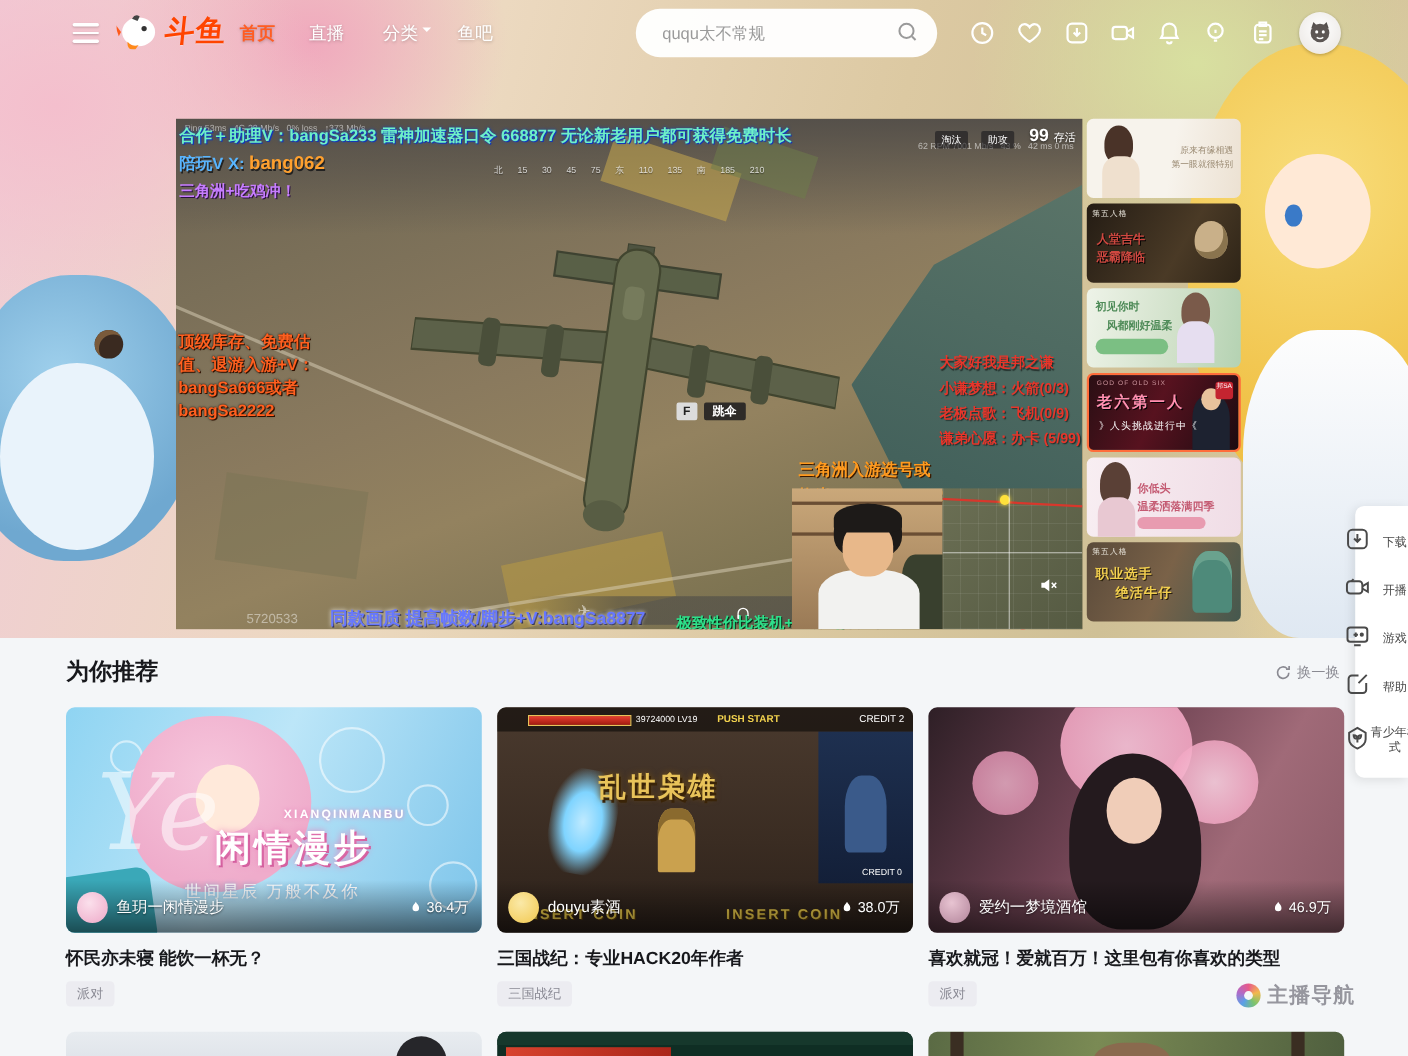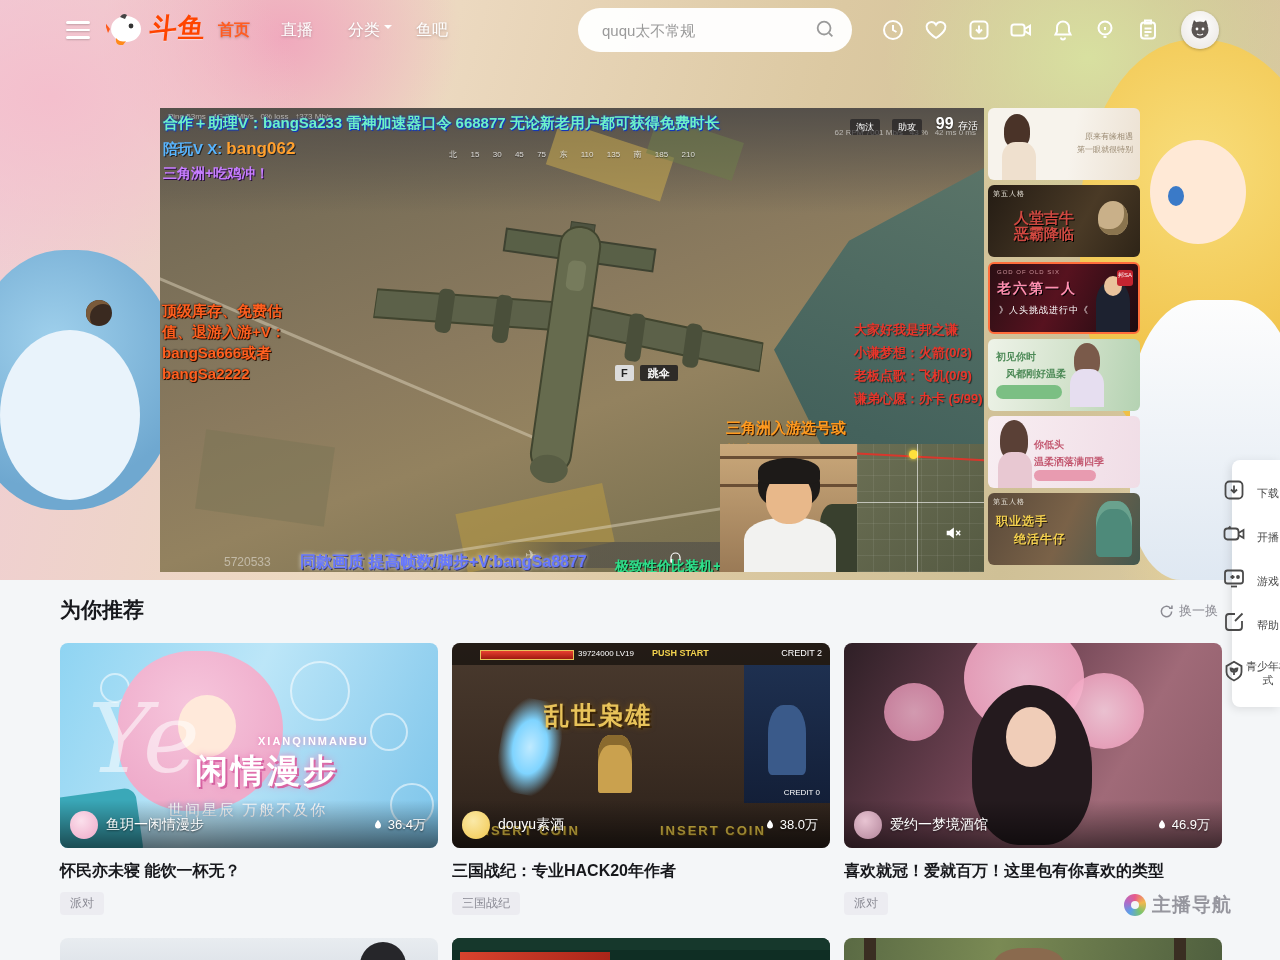--- a/index.html
+++ b/index.html
@@ -92,28 +92,28 @@
       repeating-linear-gradient(90deg,rgba(255,255,255,.07) 0 1px,transparent 1px 16px),
       linear-gradient(135deg,#6b6f54,#555a42);overflow:hidden;}
   .route{position:absolute;left:-5px;top:12px;width:140px;height:2px;background:#d8372c;transform:rotate(3deg);}
   .route-dot{position:absolute;left:52px;top:6px;width:9px;height:9px;background:#ffe13c;border-radius:50%;box-shadow:0 0 4px #ffe13c;}
   .mm-v{position:absolute;left:60px;top:0;width:1px;height:100%;background:rgba(255,255,255,.6);}
   .mm-h{position:absolute;left:0;top:58px;width:100%;height:1px;background:rgba(255,255,255,.6);}
   .mute{position:absolute;right:22px;bottom:26px;cursor:pointer;}
 
   
   .thumbs{left:988px;top:108px;width:128px;z-index:3;}
-  .thumb{position:relative;width:152px;height:72px;border-radius:6px;margin-bottom:5px;overflow:hidden;cursor:pointer;box-sizing:border-box;}
+  .thumb{position:relative;width:140px;height:72px;border-radius:6px;margin-bottom:5px;overflow:hidden;cursor:pointer;box-sizing:border-box;}
   .t1{background:linear-gradient(100deg,#f7f3ec 55%,#ece1d2);}
   .t1 .txt{position:absolute;right:7px;top:22px;text-align:right;font-size:8px;color:#9a8a72;line-height:13px;}
   .w-hair{position:absolute;left:16px;top:6px;width:26px;height:34px;background:#4a3328;border-radius:50% 50% 40% 40%;}
   .w-body{position:absolute;left:14px;top:34px;width:34px;height:38px;background:#efe0ce;border-radius:40% 40% 0 0;}
   .t2{background:linear-gradient(120deg,#241c14,#4a3a26 60%,#2e2417);}
   .t2 .logo5,.t6 .logo5{position:absolute;left:5px;top:4px;font-size:7px;color:#e8e4da;letter-spacing:1px;}
-  .t2 .txt{position:absolute;left:26px;top:25px;font-size:15px;font-weight:bold;color:#cf4840;line-height:16px;text-shadow:1px 1px 0 #000;}
+  .t2 .txt{position:absolute;left:9px;top:25px;font-size:11px;font-weight:bold;color:#cf4840;line-height:16px;text-shadow:1px 1px 0 #000;}
   .doll{position:absolute;right:12px;top:16px;width:30px;height:34px;background:#c9b089;border-radius:50% 50% 45% 45%;box-shadow:inset -4px -6px 0 #8a744e;}
   .t3{background:linear-gradient(115deg,#2a0f14,#57121f 45%,#1c0b10);border:2px solid #ff6d3b;}
   .t3 .latin{position:absolute;left:7px;top:5px;font-size:6px;color:#c89098;letter-spacing:1px;}
   .t3 .l1{position:absolute;left:7px;top:16px;font-size:14px;font-weight:bold;color:#ff8fb0;letter-spacing:2px;text-shadow:1px 1px 0 #000;}
   .t3 .l2{position:absolute;left:9px;top:40px;font-size:9px;color:#fff;letter-spacing:1px;}
   .suit{position:absolute;right:8px;top:18px;width:34px;height:52px;background:#1d2230;border-radius:40% 40% 0 0;}
   .suit-face{position:absolute;right:16px;top:12px;width:18px;height:20px;background:#e9c39c;border-radius:50%;}
   .seal{position:absolute;right:5px;top:6px;width:16px;height:16px;background:#c42430;border-radius:3px;color:#fff;font-size:6px;line-height:8px;text-align:center;padding-top:1px;box-sizing:border-box;}
   .t4{background:linear-gradient(100deg,#eef3e8,#cfe0c8 60%,#b4d2b2);}
   .t4 .txt{position:absolute;left:8px;top:9px;font-size:10px;font-weight:bold;color:#4d8a57;line-height:17px;}
@@ -392,36 +392,36 @@
         </div>
     </div>
     <div class="thumb t2">
       <div class="logo5">第五人格</div>
       <div class="doll"></div>
       <div class="txt">
           <div>人堂吉牛</div>
           <div>恶霸降临</div>
         </div>
     </div>
+    <div class="thumb t4">
+      <div class="w-hair"></div>
+        <div class="w-body"></div>
+      <div class="txt">
+          <div>初见你时</div>
+          <div style="padding-left:10px;">风都刚好温柔</div>
+        </div>
+      <div class="pill"></div>
+    </div>
     <div class="thumb t3">
       <div class="latin">GOD OF OLD SIX</div>
       <div class="suit"></div>
         <div class="suit-face"></div>
       <div class="seal">邦SA</div>
       <div class="l1">老六第一人</div>
       <div class="l2">》人头挑战进行中《</div>
-    </div>
-    <div class="thumb t4">
-      <div class="w-hair"></div>
-        <div class="w-body"></div>
-      <div class="txt">
-          <div>初见你时</div>
-          <div style="padding-left:10px;">风都刚好温柔</div>
-        </div>
-      <div class="pill"></div>
     </div>
     <div class="thumb t5">
       <div class="w-hair"></div>
         <div class="w-body"></div>
       <div class="txt">
           <div>你低头</div>
           <div>温柔洒落满四季</div>
         </div>
       <div class="pill"></div>
     </div>

